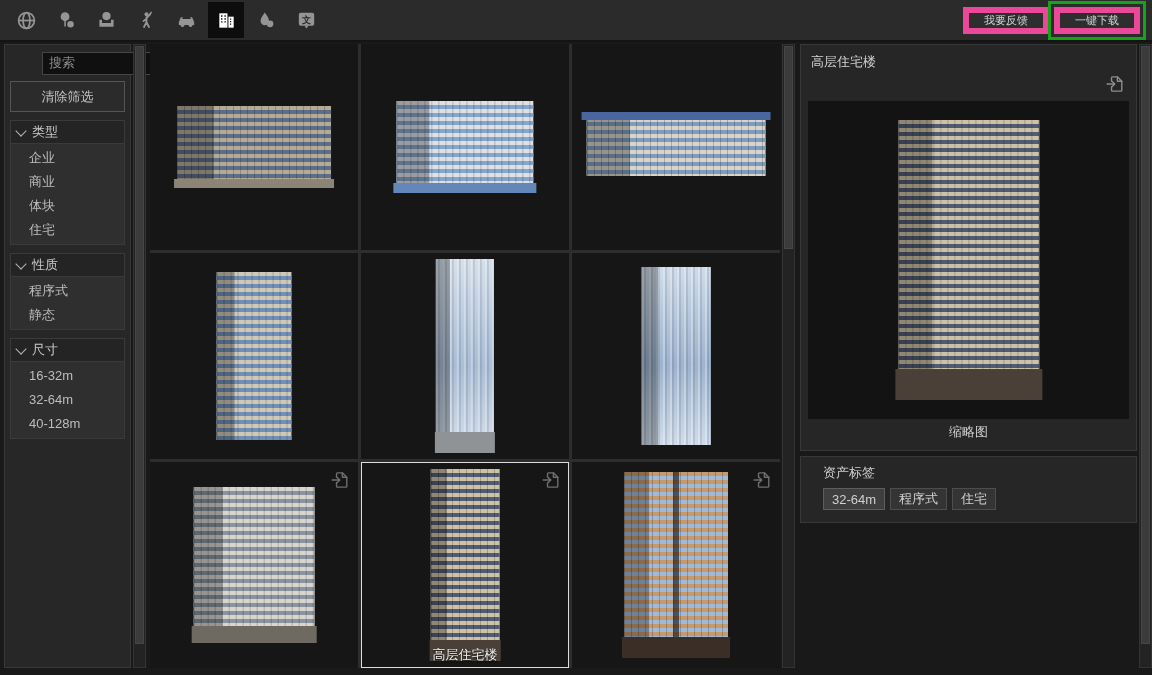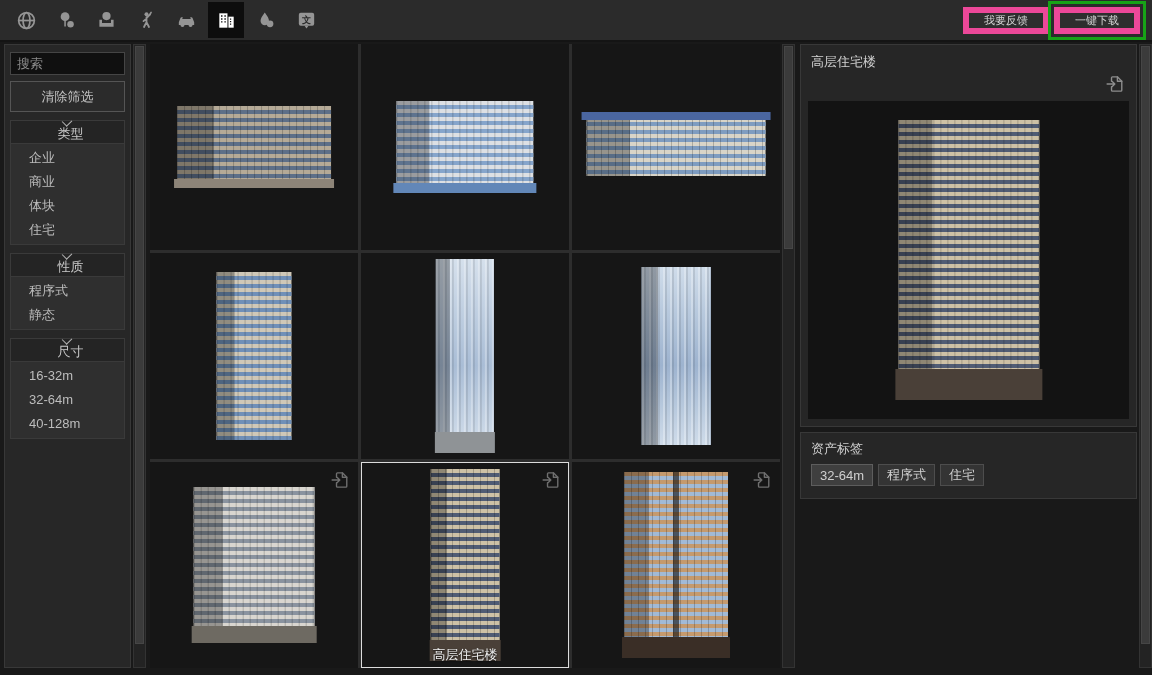--- a/index.html
+++ b/index.html
@@ -23,26 +23,26 @@
   .green-box{position:absolute;left:-6px;top:-6px;right:-6px;bottom:-6px;border:3px solid #17a317;
     pointer-events:none;}
 
   
   .main{flex:1;display:flex;padding:2px 0 7px 4px;box-sizing:border-box;background:#191919;}
 
   
   .sidebar{width:127px;flex:0 0 127px;background:#272727;border:1px solid #383838;box-sizing:border-box;
     padding:7px 5px;}
   .search-input{width:100%;box-sizing:border-box;height:23px;background:#101010;border:1px solid #454545;
-    color:#cfcfcf;font-size:13px;padding:0 6px;font-family:Liberation Serif, serif;}
+    color:#cfcfcf;font-size:13px;padding:0 6px;font-family:Liberation Mono, monospace;margin-left:32px;}
   .search-input::placeholder{color:#8d8d8d;}
   .clear-btn{width:100%;height:31px;margin-top:6px;background:#2b2b2b;border:1px solid #555;
     color:#c4c4c4;font-size:13px;cursor:pointer;font-family:inherit;}
   .group-header{margin-top:8px;height:24px;display:flex;align-items:center;background:#242424;
-    border:1px solid #3a3a3a;color:#c9c9c9;font-size:13px;cursor:pointer;padding-left:6px;box-sizing:border-box;flex-direction:column;}
+    border:1px solid #3a3a3a;color:#c9c9c9;font-size:13px;cursor:pointer;padding-left:6px;box-sizing:border-box;}
   .chev{width:7px;height:7px;border-left:1.5px solid #b5b5b5;border-bottom:1.5px solid #b5b5b5;
     transform:rotate(-45deg);margin-right:7px;margin-top:-3px;}
   .group-items{background:#2f2f2f;border:1px solid #3a3a3a;border-top:none;padding:2px 0;}
   .filter-item{height:24px;line-height:24px;padding-left:18px;color:#bdbdbd;font-size:13px;cursor:pointer;}
 
   
   .vscroll{width:13px;flex:0 0 13px;background:#232323;border:1px solid #333;box-sizing:border-box;
     position:relative;margin-left:2px;}
   .vthumb{position:absolute;left:1px;right:1px;top:1px;background:#3b3b3b;border:1px solid #464646;
     box-sizing:border-box;}
@@ -67,21 +67,21 @@
 
   
   .detail-col{flex:1;margin-left:5px;display:flex;flex-direction:column;background:#191919;}
   .dsection{background:#262626;border:1px solid #383838;box-sizing:border-box;}
   .dsection.head{padding-bottom:7px;}
   .detail-header{height:56px;position:relative;}
   .detail-title{position:absolute;left:10px;top:8px;color:#d2d2d2;font-size:13px;}
   .detail-import{position:absolute;right:10px;bottom:2px;color:#8d8d8d;cursor:pointer;}
   .preview{position:relative;height:318px;margin:0 7px;background:#131313;overflow:hidden;}
   .preview-caption{height:24px;line-height:26px;text-align:center;color:#cfcfcf;font-size:13px;}
-  .dsection.tags{margin-top:5px;height:67px;padding:7px 10px;box-sizing:border-box;}
+  .dsection.tags{margin-top:5px;height:67px;padding:7px 22px;box-sizing:border-box;}
   .section-title{color:#cfcfcf;font-size:13px;}
   .tag-row{display:flex;margin-top:6px;gap:5px;}
   .tag{height:22px;padding:0 8px;background:#343434;border:1px solid #4d4d4d;color:#d0d0d0;
     font-size:13px;cursor:pointer;font-family:inherit;}
   .tag.strong{background:#3f3f3f;border-color:#5d5d5d;}
   .dsection.similar{margin-top:6px;flex:1;padding:7px 10px;box-sizing:border-box;}
 </style>
 </head>
 <body>
 
@@ -291,20 +291,21 @@
                   <path d="M3.4 12h8.2M9 9.2L11.8 12 9 14.8"></path>
                 </g>
               </svg></div>
         </div>
         <div class="preview" id="preview-box">
             <div class="bld" style="width: 44%; height: 88%; bottom: 6%;">
               <div class="bld-body" style="background-color: rgb(205, 193, 166); background-image: linear-gradient(90deg, rgba(0, 0, 0, 0.3) 0px, rgba(0, 0, 0, 0.3) 24%, rgba(0, 0, 0, 0) 24%), repeating-linear-gradient(90deg, rgba(0, 0, 0, 0.2) 0px, rgba(0, 0, 0, 0.2) 1px, rgba(0, 0, 0, 0) 1px, rgba(0, 0, 0, 0) 7px), repeating-linear-gradient(rgba(0, 0, 0, 0) 0px, rgba(0, 0, 0, 0) 4px, rgb(80, 92, 116) 4px, rgb(80, 92, 116) 8px);"></div>
               <div class="bld-base" style="background: rgb(74, 64, 56);"></div>
             </div>
           </div>
+        <div class="preview-caption">缩略图</div>
       </div>
       <div class="dsection tags">
         <div class="section-title">资产标签</div>
         <div class="tag-row" id="tag-row">
             <button class="tag strong">32-64m</button>
             <button class="tag">程序式</button>
             <button class="tag">住宅</button>
           </div>
       </div>
     </aside>

